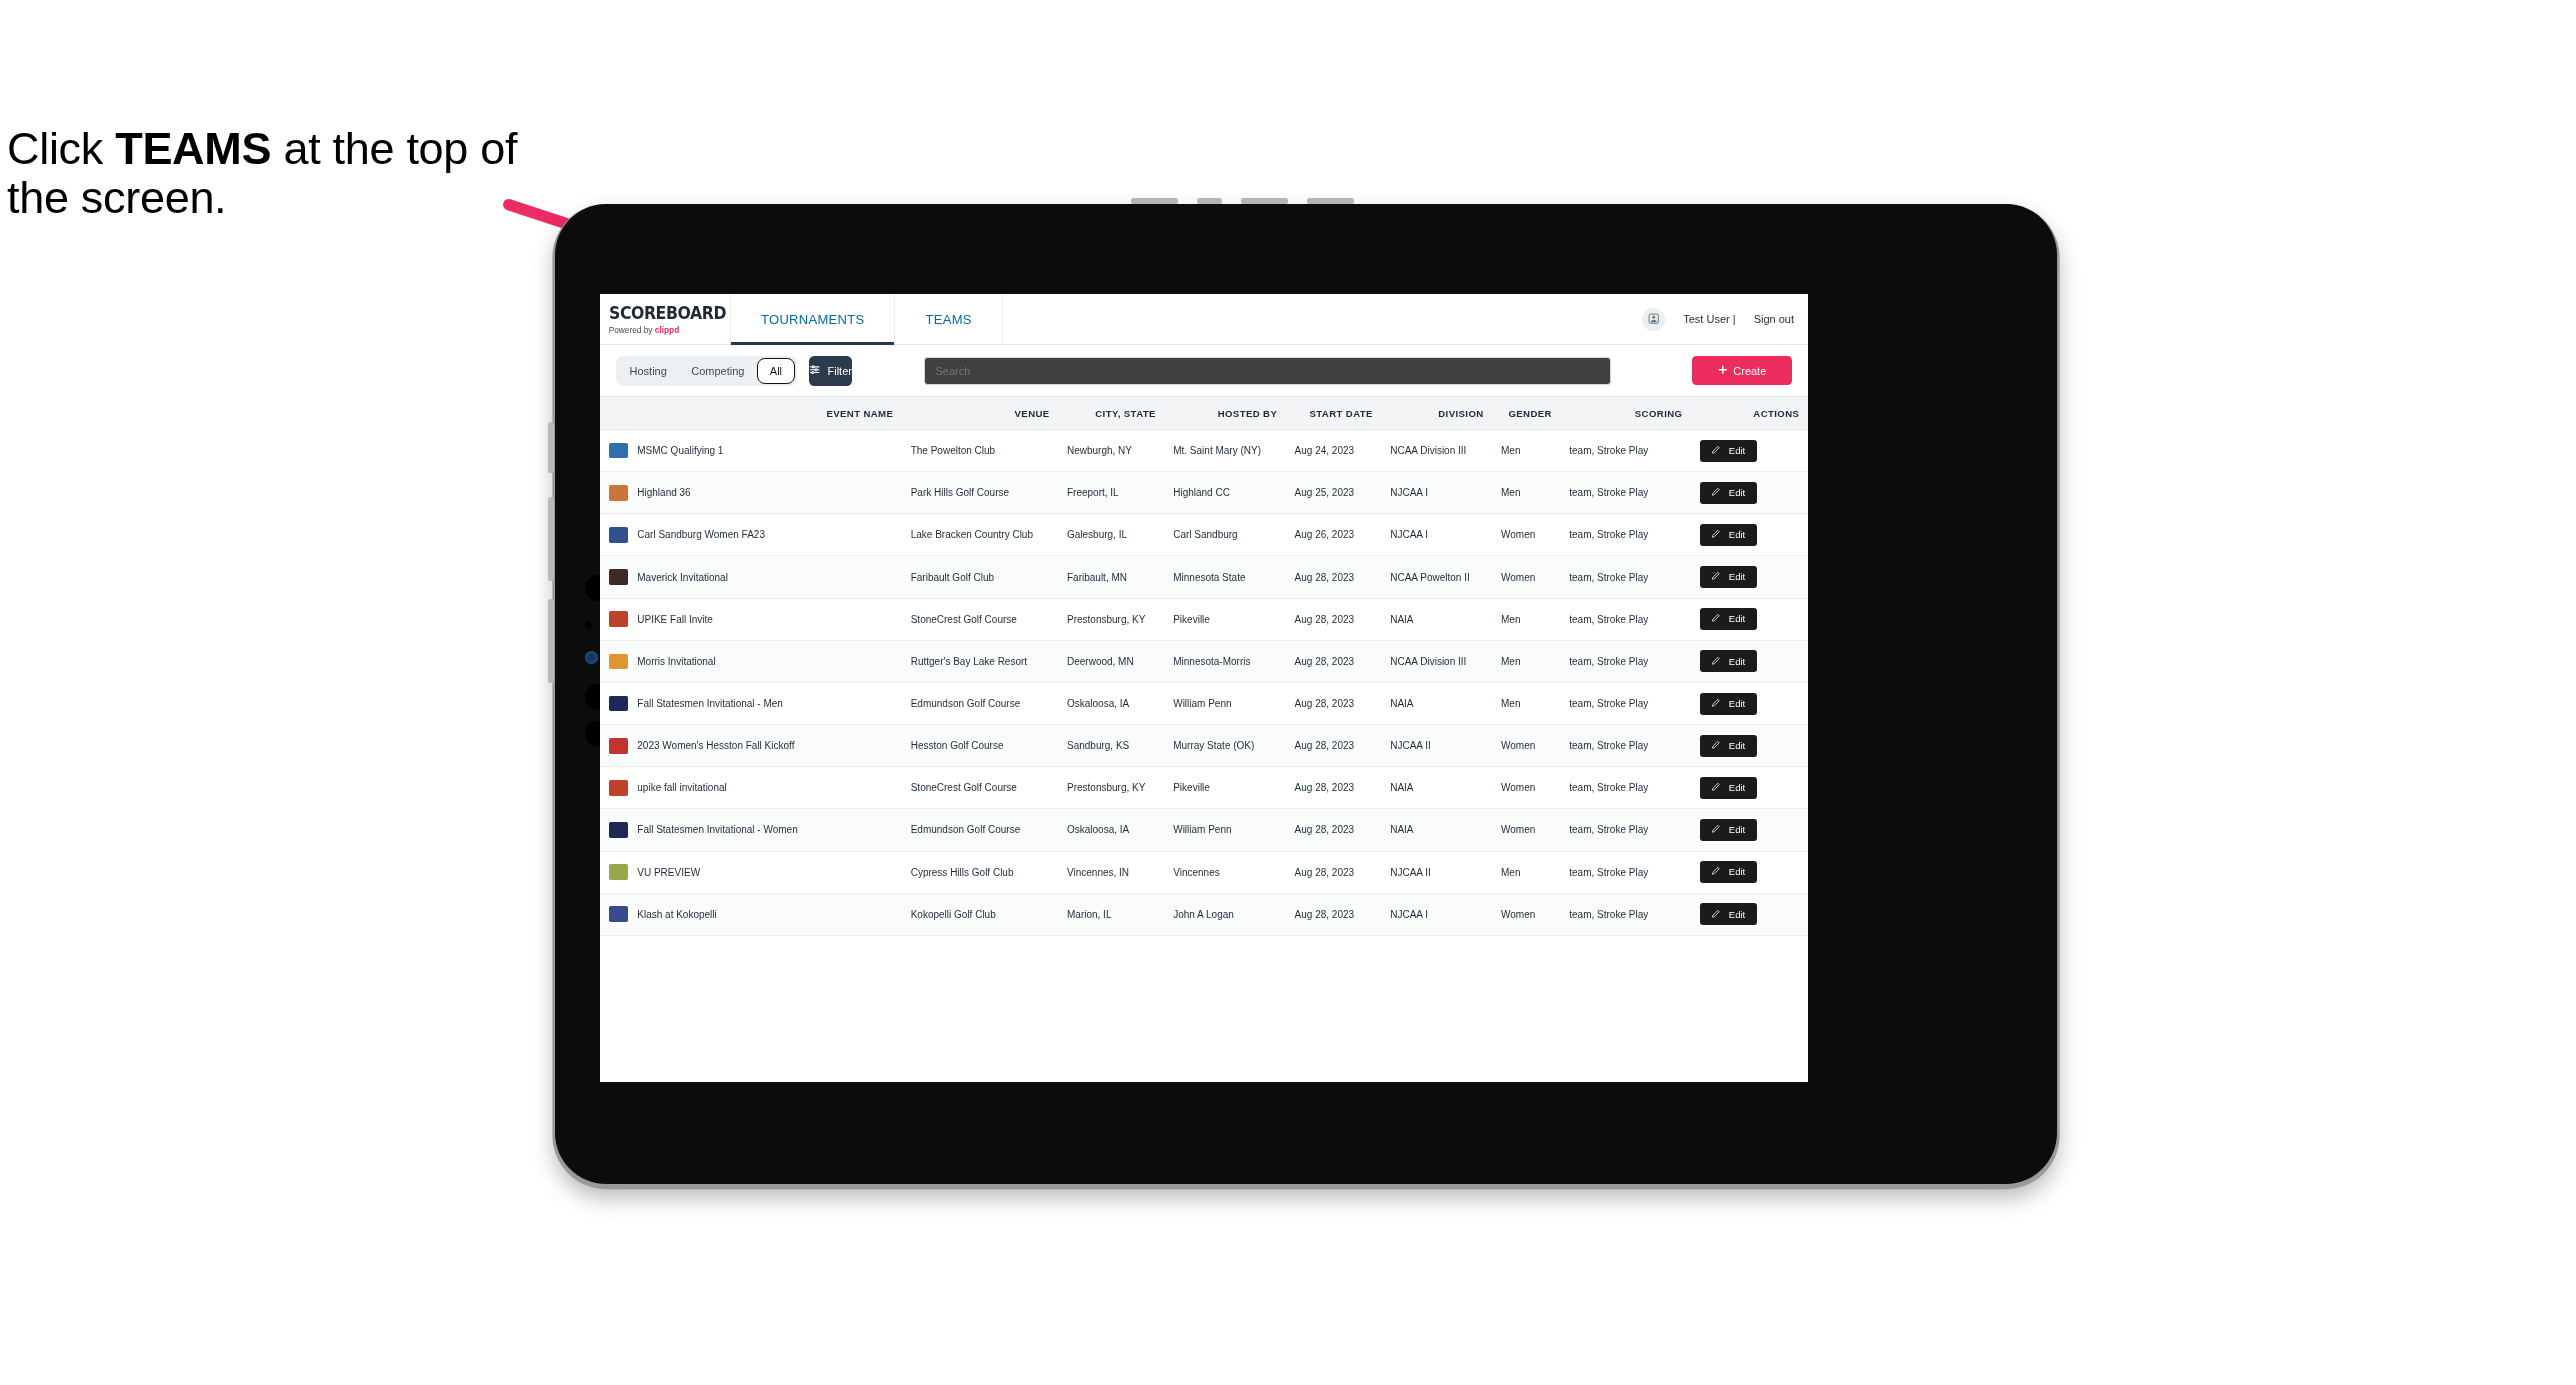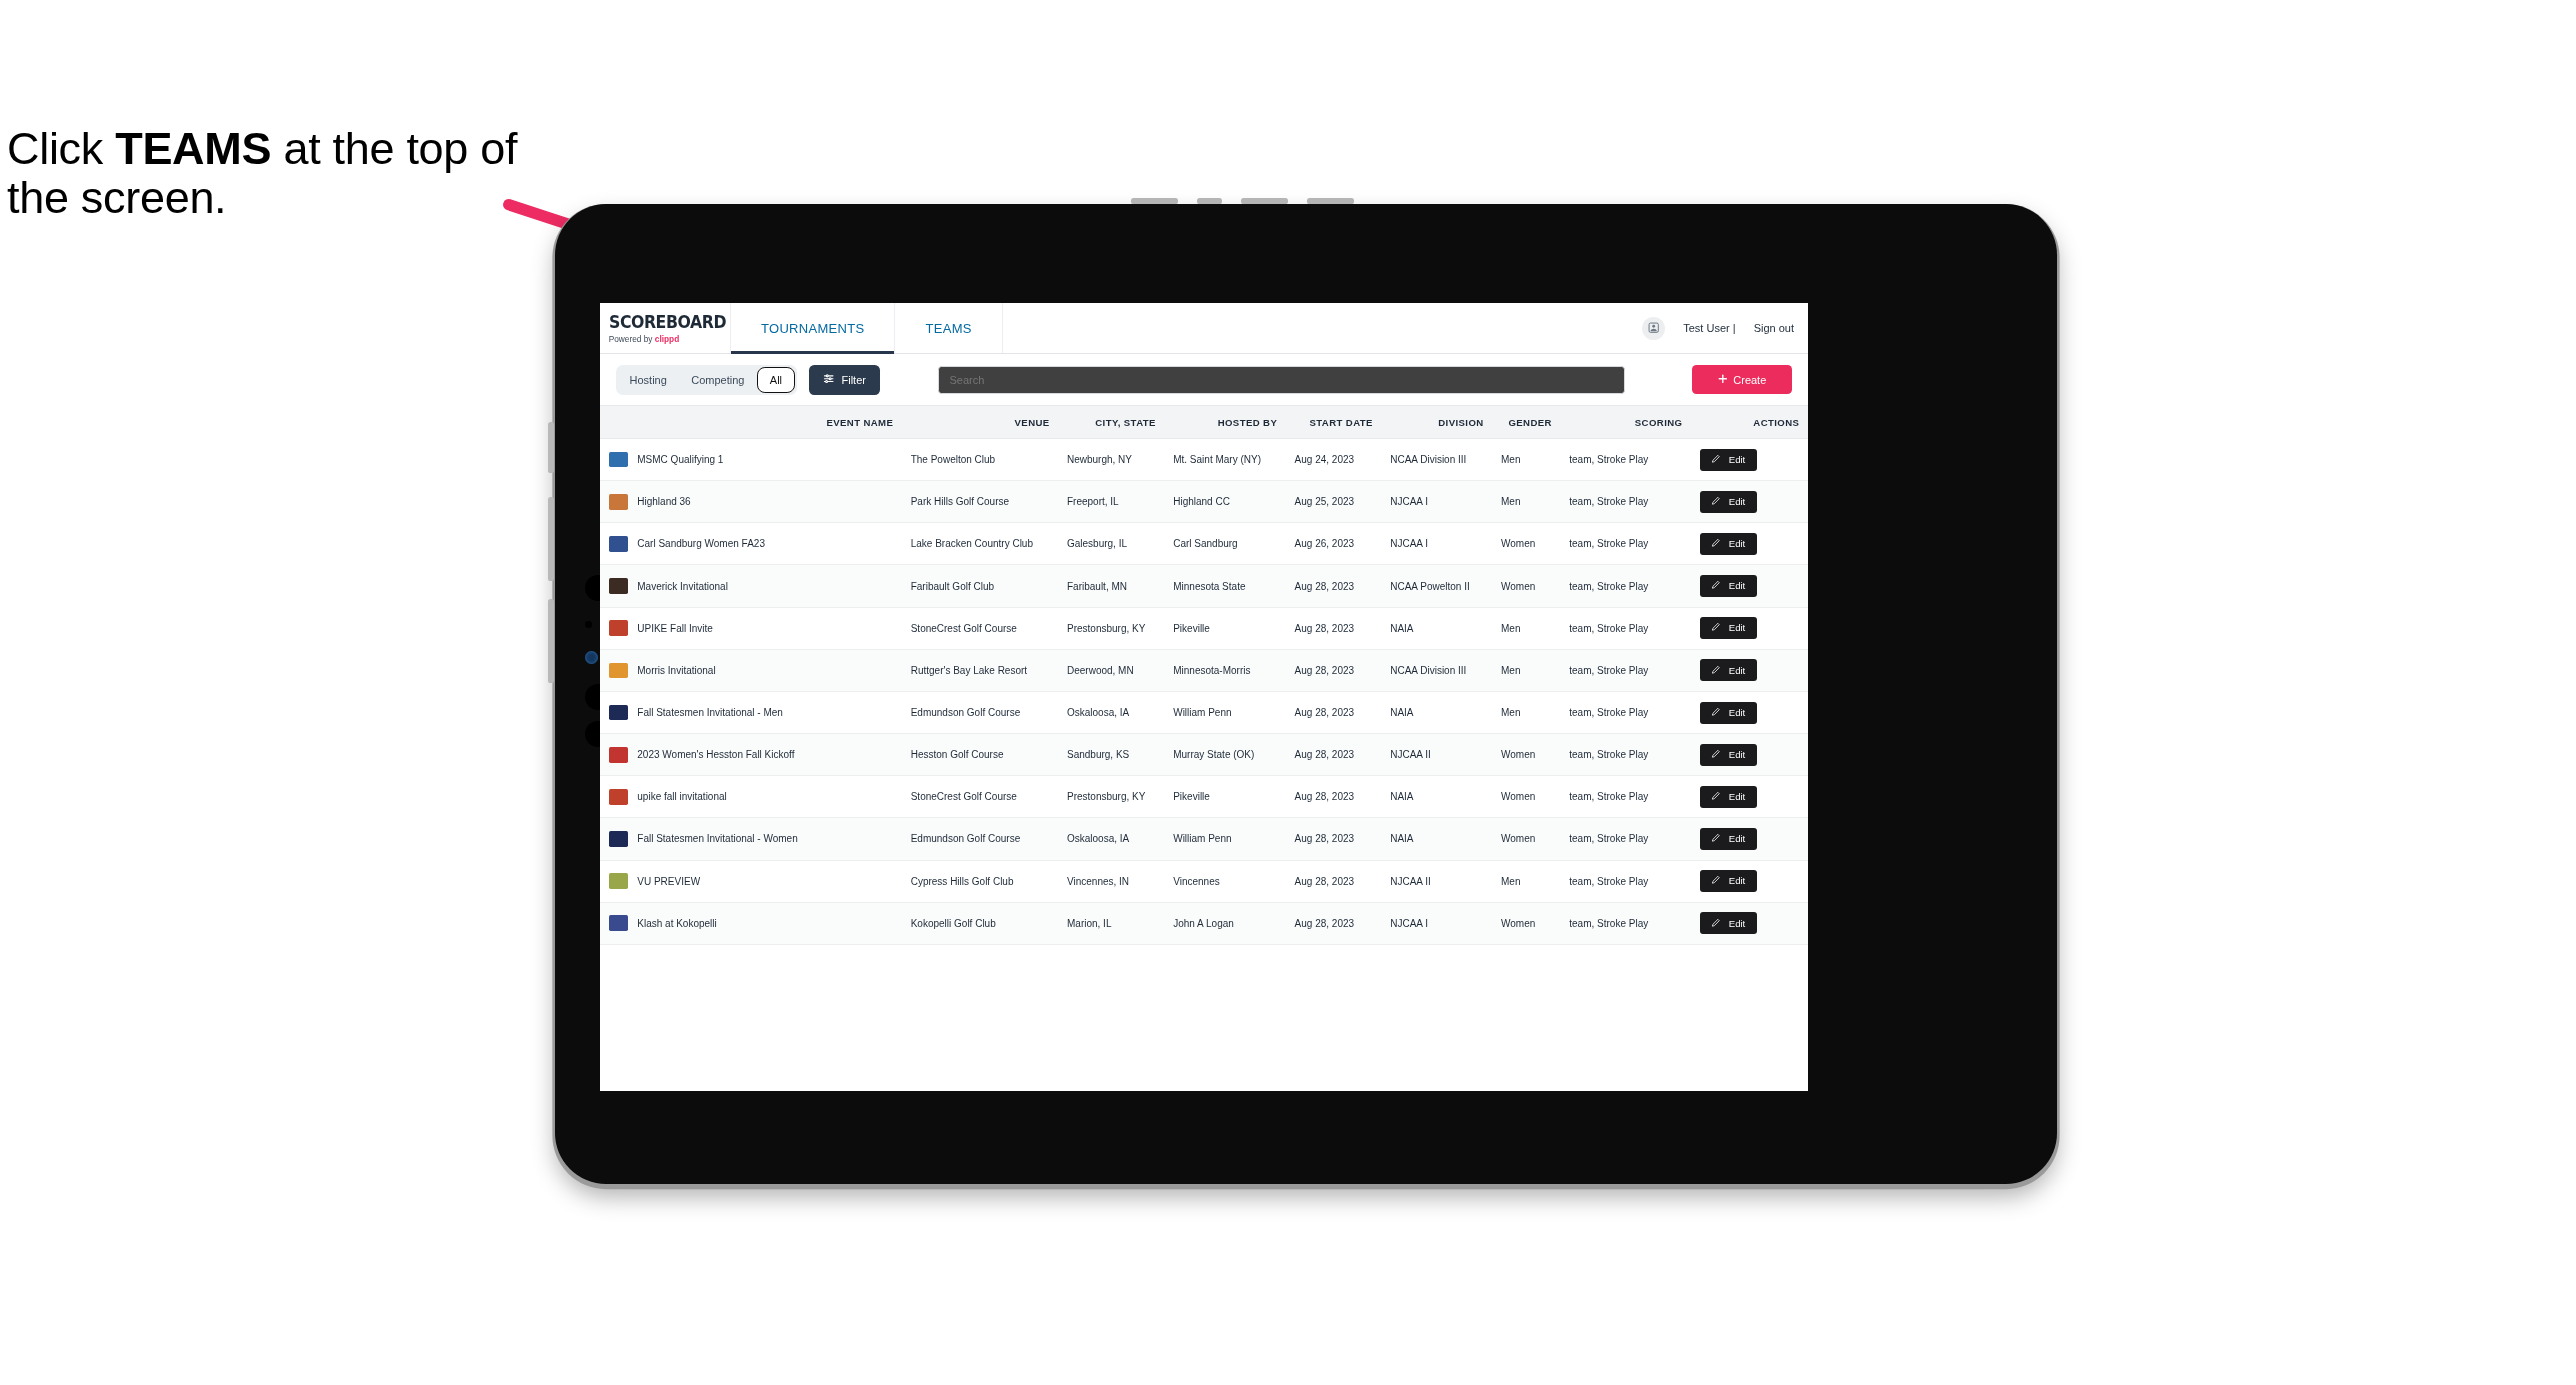--- a/index.html
+++ b/index.html
@@ -47,21 +47,21 @@
 
   .sensor { position:absolute; left:30px; border-radius:50%; background:#000; }
   .s1 { top:371px; width:26px; height:26px; }
   .s2 { top:417px; width:7px;  height:7px; }
   .s3 { top:447px; width:13px; height:13px; background:#14365e; box-shadow:inset 0 0 3.5px #2f6fae; }
   .s4 { top:480px; width:26px; height:26px; }
   .s5 { top:517px; width:26px; height:26px; }
 
   
   .screen {
-    position:absolute; left:45px; top:99px;
+    position:absolute; left:45px; top:90px;
     width:1208px; height:788px;
     background:#ffffff; overflow:hidden;
   }
 
   
   .topnav { height:51px; background:#fff; display:flex; align-items:stretch;
             border-bottom:0.9px solid #e3e5e8; position:relative; }
   .logo-cell { width:131px; display:flex; flex-direction:column; justify-content:center;
                padding-left:8.7px; border-right:0.9px solid #eceef0; }
   .logo-main { font-size:17.5px; font-weight:700; letter-spacing:-0.5px; color:#1f2a37;
@@ -80,21 +80,21 @@
             display:flex; align-items:center; justify-content:center; }
   .user-name { font-size:11px; color:#23303f; }
   .signout { font-size:11px; color:#23303f; cursor:pointer; }
 
   
   .toolbar { height:51px; display:flex; align-items:center; padding:0 15.7px; gap:12.2px; background:#fff; }
   .segctl { display:flex; align-items:center; background:#edf0f3; border-radius:7px; height:30px; padding:0 1.7px; }
   .seg { font-size:11px; color:#3b4a5a; padding:0 12.2px; height:30px; display:flex; align-items:center; cursor:pointer; }
   .seg.active { background:#fff; border:1.4px solid #111; border-radius:7.9px; height:26px; color:#111; font-weight:400; }
   .filter-btn { display:flex; align-items:center; gap:7px; background:#2c3a4d; color:#fff;
-                font-size:11px; height:30px; padding:0 14px; border-radius:5.2px; cursor:pointer; }
+                font-size:11px; height:30px; padding:0 0; border-radius:5.2px; cursor:pointer; }
   .search-wrap { flex:1; display:flex; justify-content:center; }
   .search-input { width:687px; height:28px; border:0.9px solid #d6dade; border-radius:3.5px;
                   font-size:11px; padding:0 10.5px; color:#9aa3ad; font-family:inherit;
                   background:#404040; }
   .create-btn { display:flex; align-items:center; gap:6.1px; background:#ec2c5c; color:#fff;
                 font-size:11px; height:29px; padding:0 26px; border-radius:4.4px; cursor:pointer; margin-left:8.7px; }
 
   
   .tbl { width:100%; border-collapse:collapse; table-layout:fixed; }
   .tbl th { background:#f3f4f6; font-size:9.6px; font-weight:600; color:#1e2a38;

